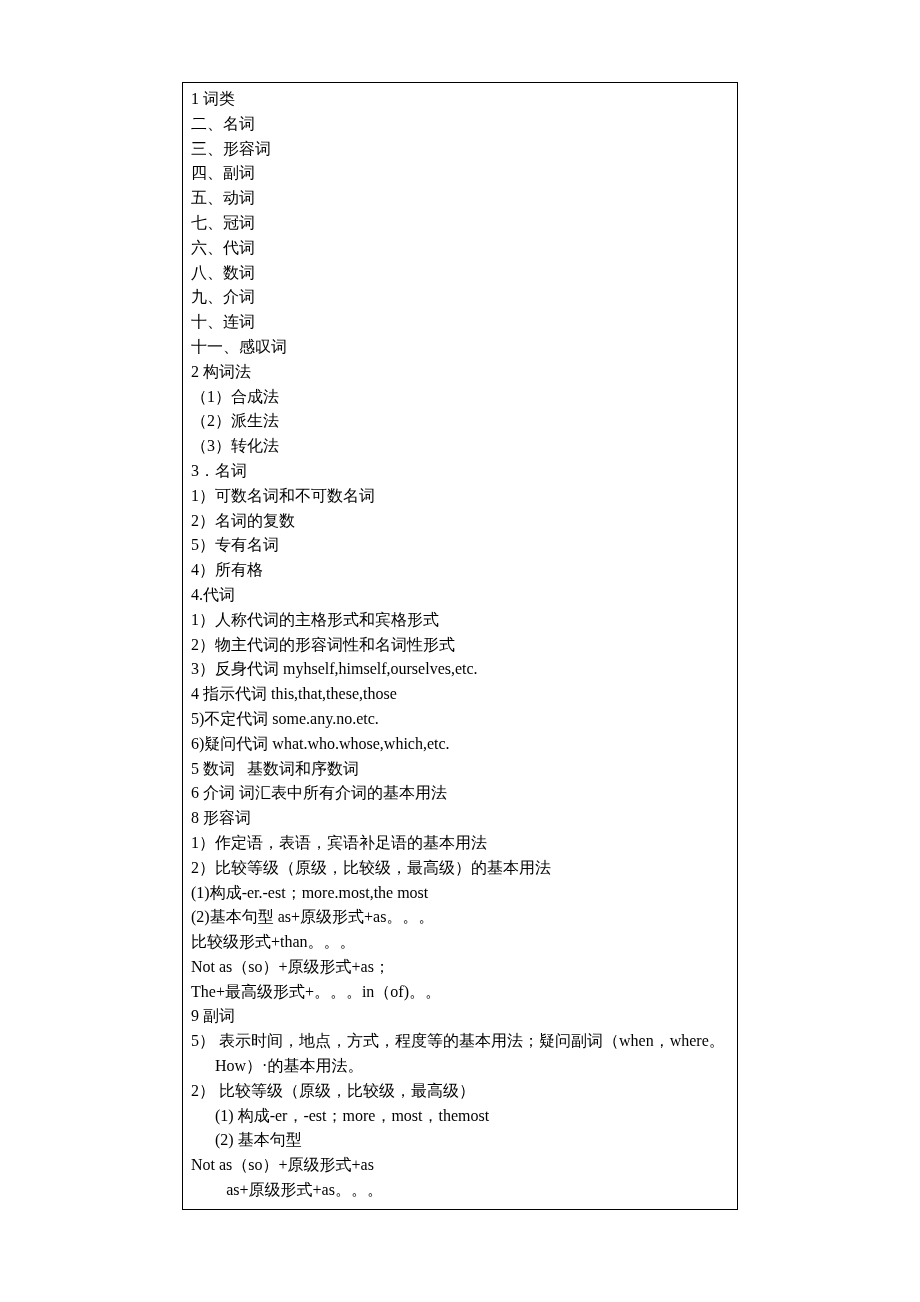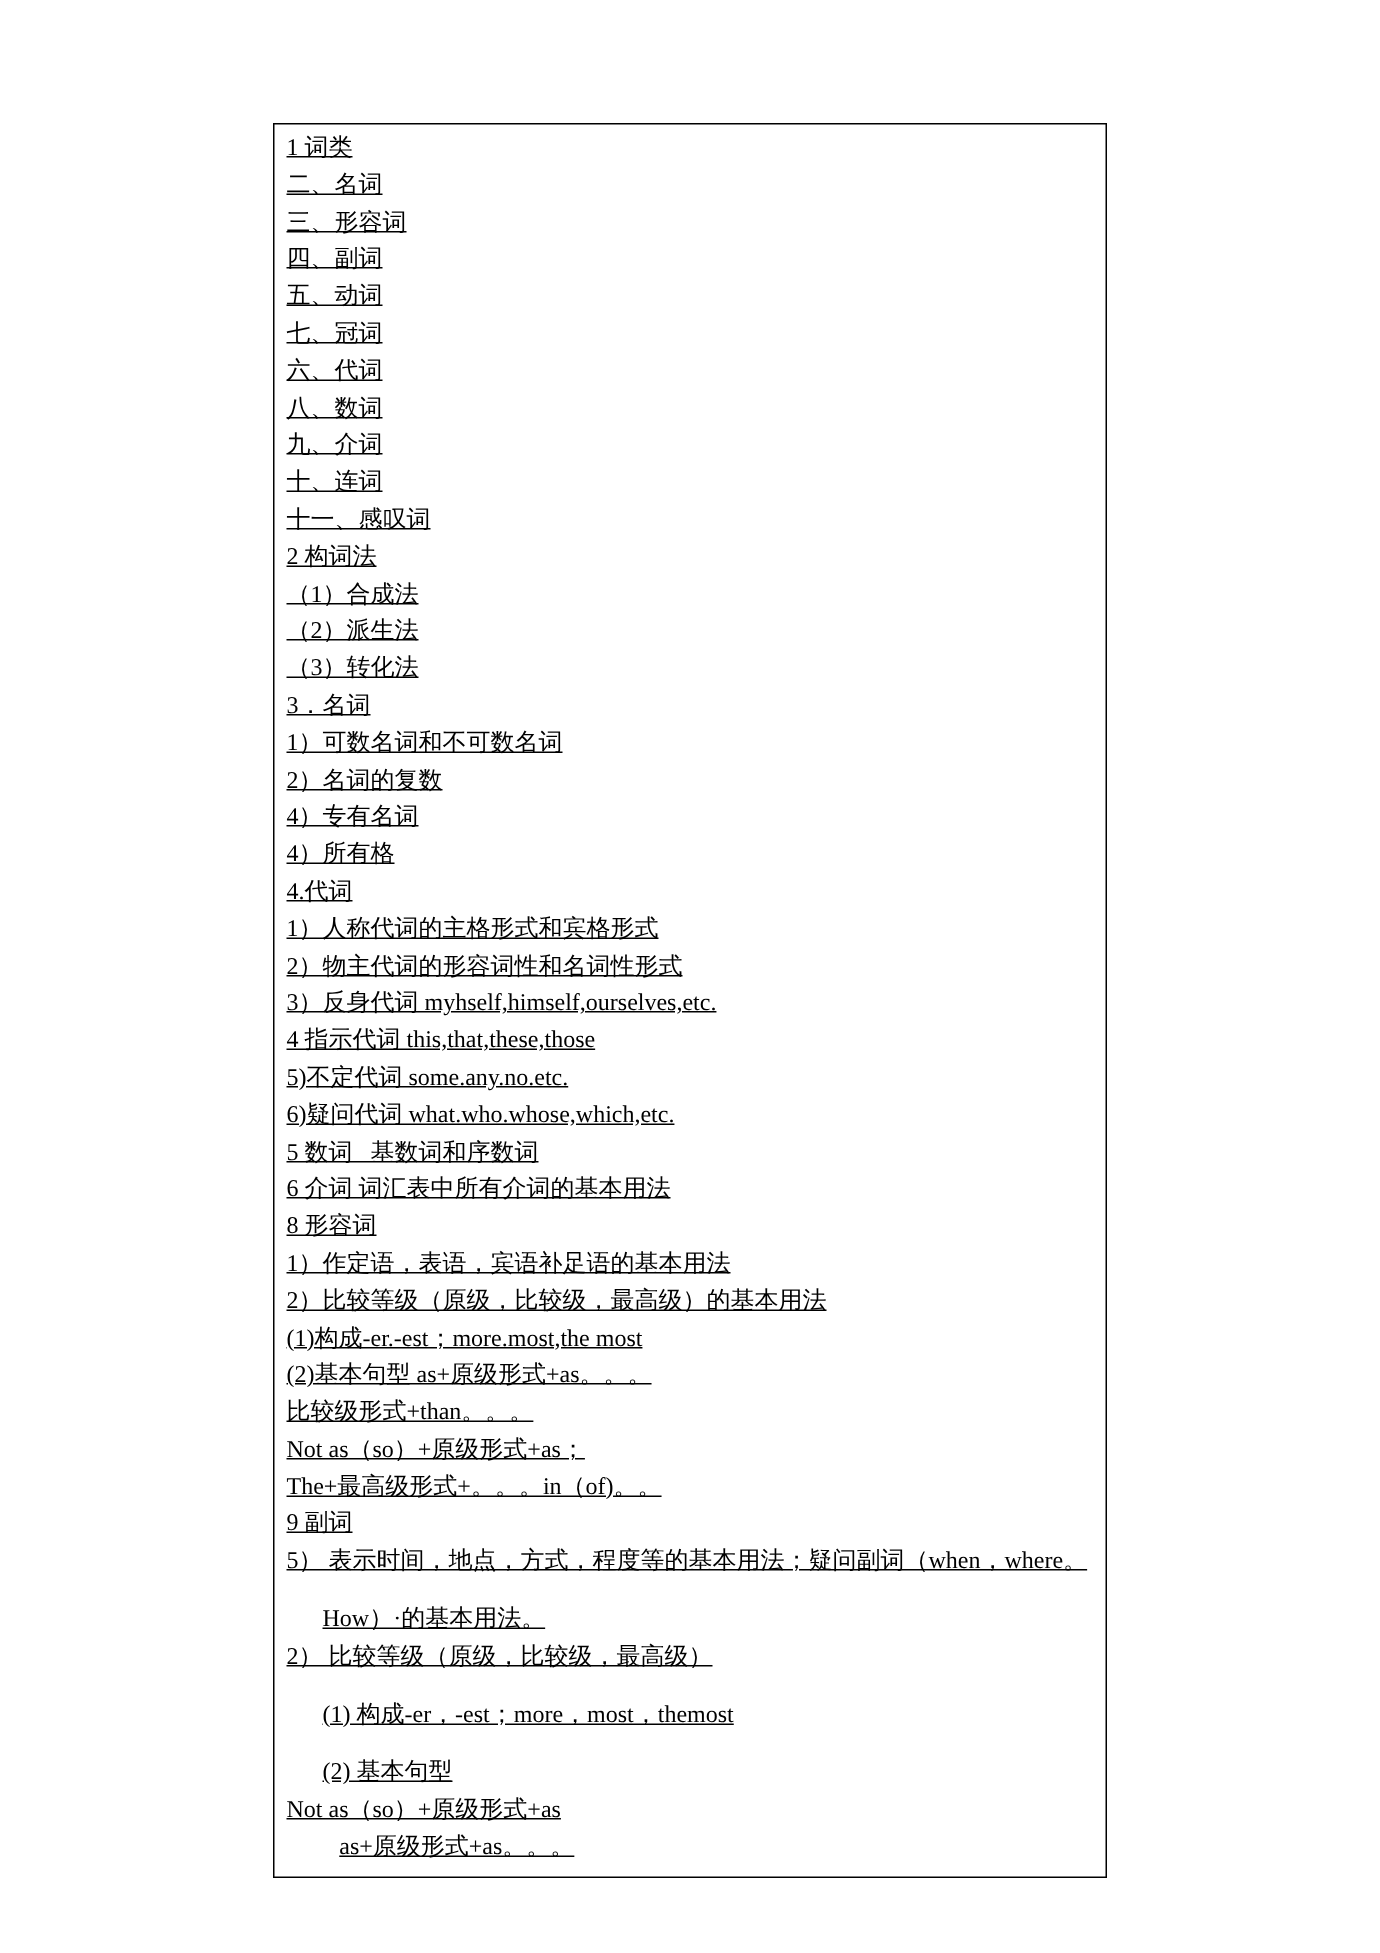--- a/index.html
+++ b/index.html
@@ -9,31 +9,30 @@
     font-family: "SimSun", "宋体", "Times New Roman", serif;
     font-size: 16px;
     color: #000;
     line-height: 1.55;
   }
   .page {
     width: 920px;
     min-height: 1302px;
     box-sizing: border-box;
     padding: 82px 182px 40px 182px;
-    text-decoration: underline;
   }
   .doc-box {
     border: 1px solid #000;
     padding: 4px 8px 6px 8px;
     box-sizing: border-box;
   }
   .line {
     white-space: pre-wrap;
   }
-  .indent1 { padding-left: 1.5em; margin-top: 14px; }
+  .indent1 { padding-left: 1.5em; }
   .indent2 { padding-left: 2.2em; }
 </style>
 </head>
 <body>
 
 <div class="page">
   <div class="doc-box" id="doc-box">
       <div class="line ">1 词类</div>
       <div class="line ">二、名词</div>
       <div class="line ">三、形容词</div>
@@ -45,21 +44,21 @@
       <div class="line ">九、介词</div>
       <div class="line ">十、连词</div>
       <div class="line ">十一、感叹词</div>
       <div class="line ">2 构词法</div>
       <div class="line ">（1）合成法</div>
       <div class="line ">（2）派生法</div>
       <div class="line ">（3）转化法</div>
       <div class="line ">3．名词</div>
       <div class="line ">1）可数名词和不可数名词</div>
       <div class="line ">2）名词的复数</div>
-      <div class="line ">4）专有名词</div>
+      <div class="line ">5）专有名词</div>
       <div class="line ">4）所有格</div>
       <div class="line ">4.代词</div>
       <div class="line ">1）人称代词的主格形式和宾格形式</div>
       <div class="line ">2）物主代词的形容词性和名词性形式</div>
       <div class="line ">3）反身代词 myhself,himself,ourselves,etc.</div>
       <div class="line ">4 指示代词 this,that,these,those</div>
       <div class="line ">5)不定代词 some.any.no.etc.</div>
       <div class="line ">6)疑问代词 what.who.whose,which,etc.</div>
       <div class="line ">5 数词   基数词和序数词</div>
       <div class="line ">6 介词 词汇表中所有介词的基本用法</div>

